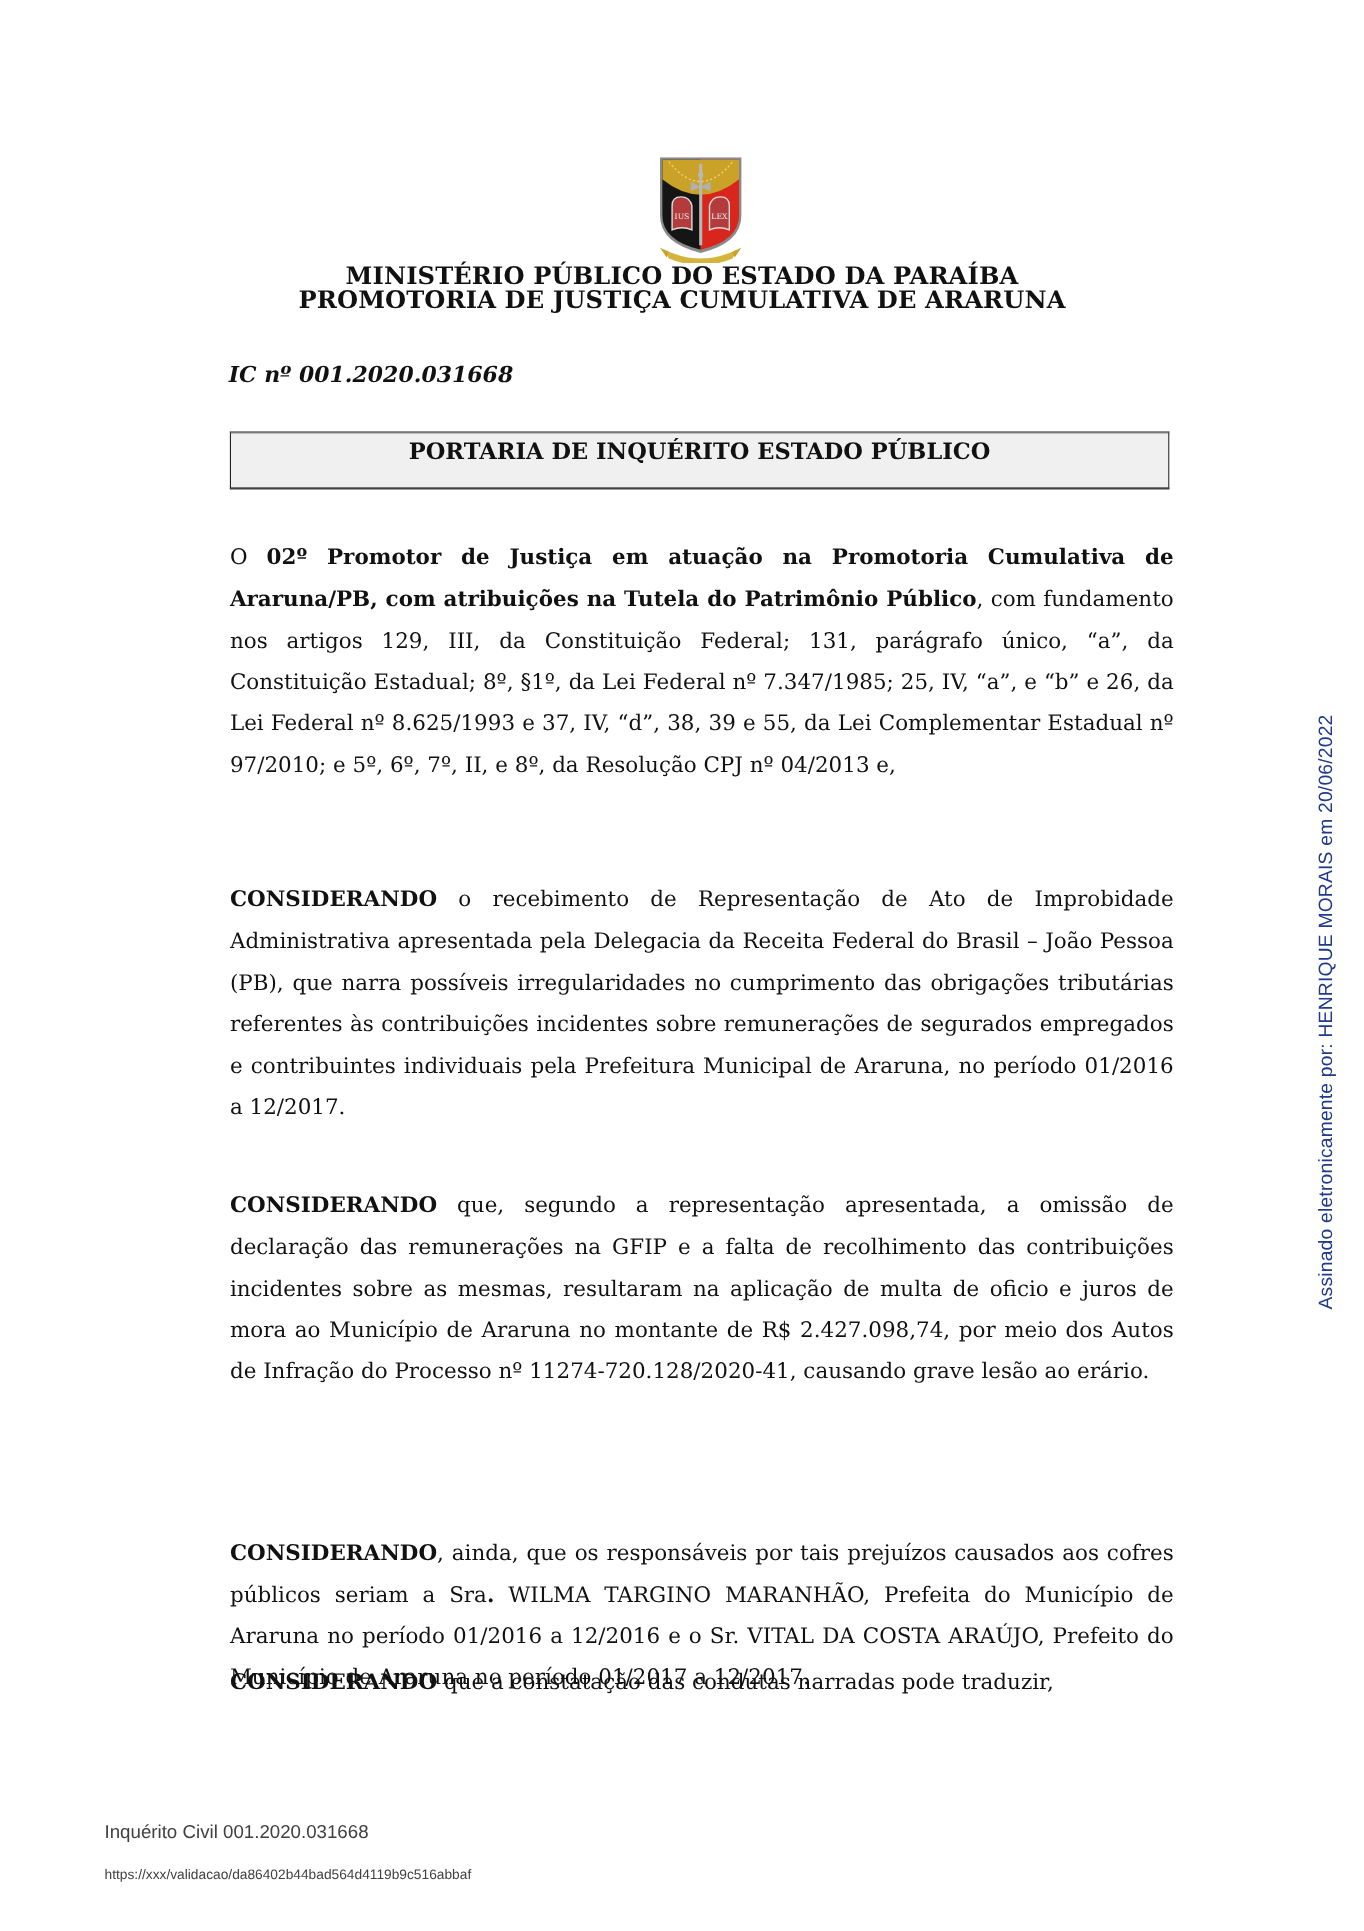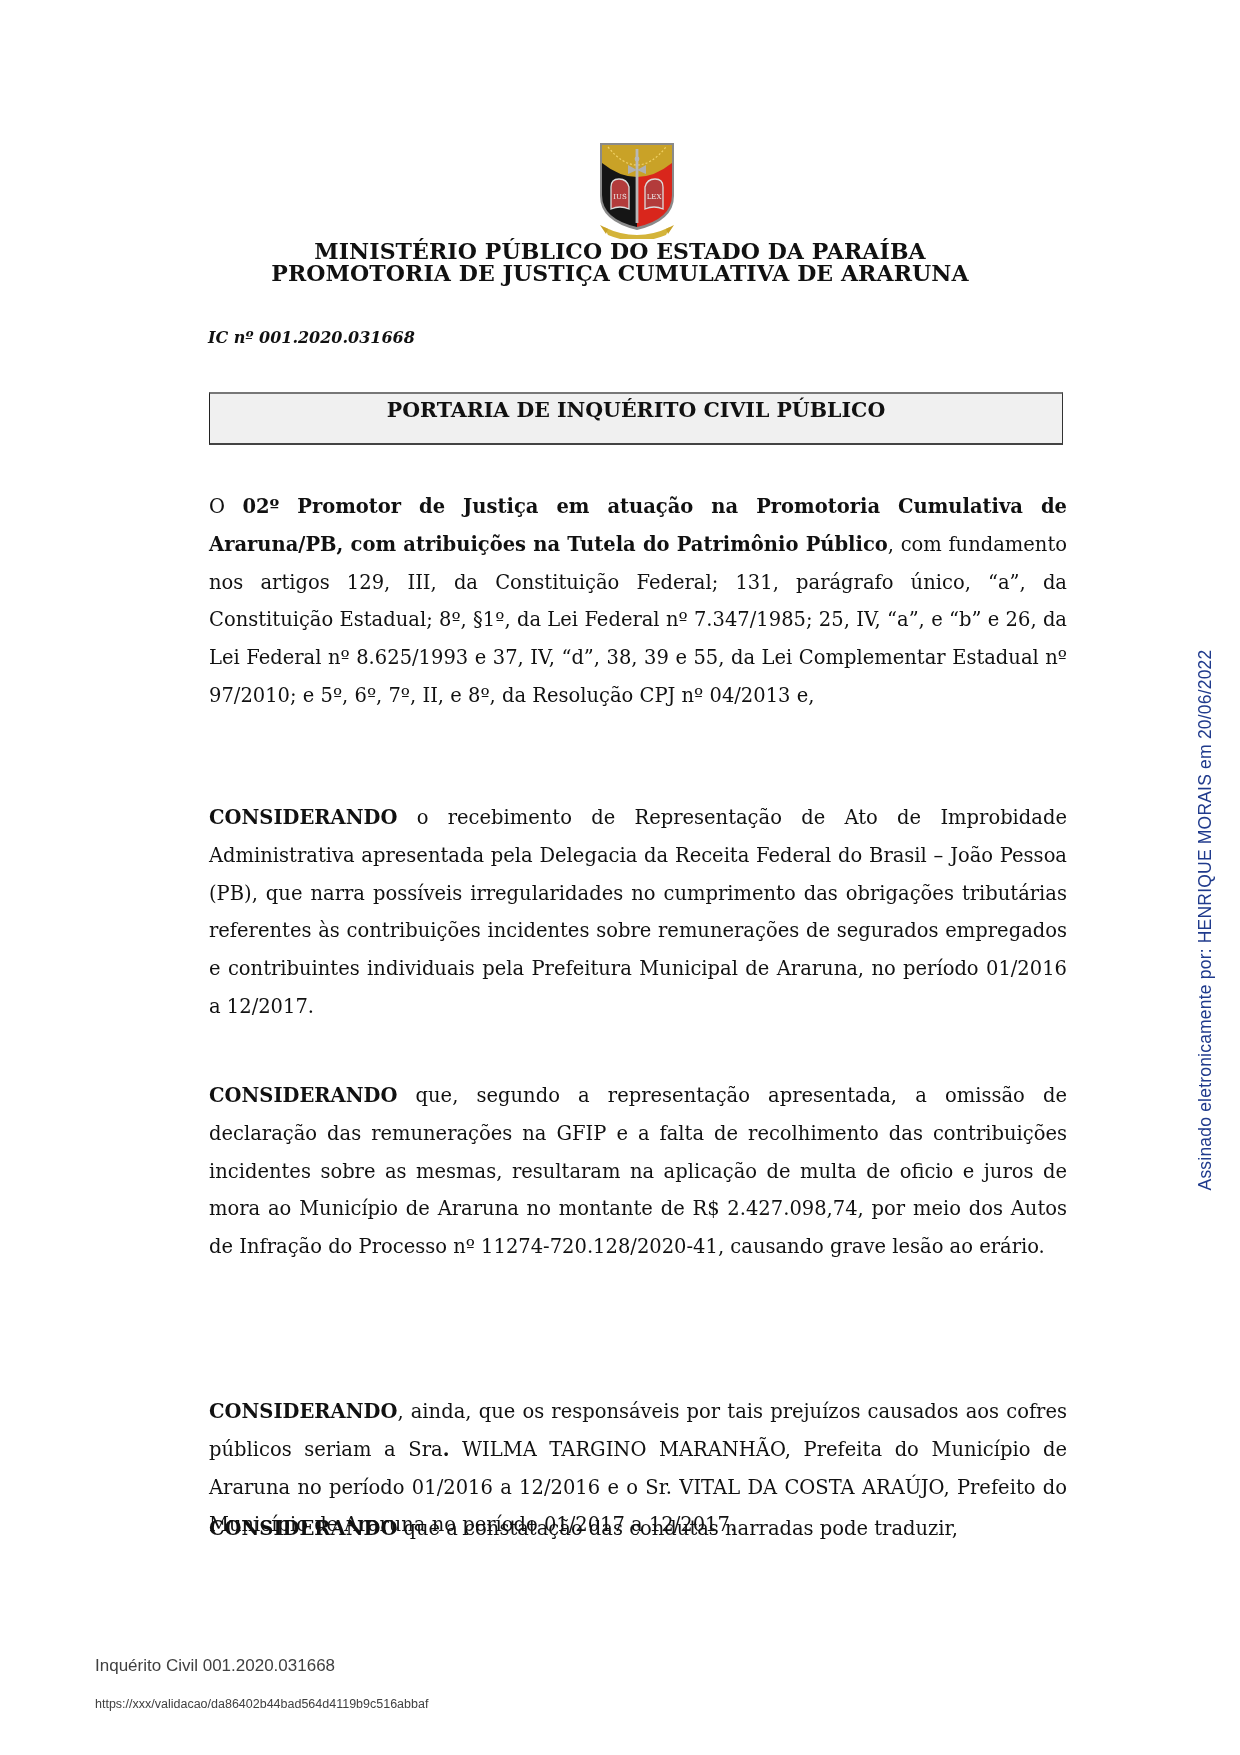--- a/index.html
+++ b/index.html
@@ -7,21 +7,21 @@
     .page { position: absolute; left: 0; top: 0; width: 1240px; height: 1755px; background: #fff; }
 
     .logo { position: absolute; left: 598px; top: 143px; width: 78px; height: 96px; }
 
     .org { position: absolute; left: 0; width: 1240px; text-align: center;
            font-family: "DejaVu Serif", serif; font-weight: bold; font-size: 22px; letter-spacing: 0.1px; }
     .org.l1 { top: 238px; }
     .org.l2 { top: 260px; }
 
     .ic { position: absolute; left: 208px; top: 328px; font-family: "DejaVu Serif", serif;
-          font-style: italic; font-weight: bold; font-size: 16px; }
+          font-style: italic; font-weight: bold; font-size: 20px; }
 
     .title-box { position: absolute; left: 209px; top: 392px; width: 854px; height: 53px;
                  background: #f0f0f0; border: 1px solid #333; border-top: 2px solid #777;
                  border-left: 1.5px solid #222; border-bottom: 2px solid #444; box-sizing: border-box; }
     .title-line { position: absolute; left: 0; width: 100%; text-align: center;
                   font-family: "DejaVu Serif", serif; font-weight: bold; font-size: 20.5px; color: #111; }
     .title-line.t1 { top: 4px; }
     .title-line.t2 { top: 27px; }
 
     .para { position: absolute; left: 209px; width: 858px; font-family: "DejaVu Serif", serif;
@@ -69,21 +69,21 @@
     <path d="M6 84 Q39 100 72 84 L68 92 Q39 104 10 92 Z" fill="#d4b43a"></path>
     <path d="M2 82 L10 86 L8 91 Z M76 82 L68 86 L70 91 Z" fill="#c9a227"></path>
   </svg>
 
   <div class="org l1">MINISTÉRIO PÚBLICO DO ESTADO DA PARAÍBA</div>
   <div class="org l2">PROMOTORIA DE JUSTIÇA CUMULATIVA DE ARARUNA</div>
 
   <div class="ic">IC nº 001.2020.031668</div>
 
   <div class="title-box">
-    <div class="title-line t1">PORTARIA DE INQUÉRITO CIVIL PÚBLICO</div>
+    <div class="title-line t1">PORTARIA DE INQUÉRITO ESTADO PÚBLICO</div>
   </div>
 
   <div class="para p1">
     <span>O </span><b>02º Promotor de Justiça em atuação na Promotoria Cumulativa de Araruna/PB, com atribuições na Tutela do Patrimônio Público</b><span>, com fundamento nos artigos 129, III, da Constituição Federal; 131, parágrafo único, “a”, da Constituição Estadual; 8º, §1º, da Lei Federal nº 7.347/1985; 25, IV, “a”, e “b” e 26, da Lei Federal nº 8.625/1993 e 37, IV, “d”, 38, 39 e 55, da Lei Complementar Estadual nº 97/2010; e 5º, 6º, 7º, II, e 8º, da Resolução CPJ nº 04/2013 e,</span>
   </div>
 
   <div class="para p2">
     <b>CONSIDERANDO</b><span> o recebimento de Representação de Ato de Improbidade Administrativa apresentada pela Delegacia da Receita Federal do Brasil – João Pessoa (PB), que narra possíveis irregularidades no cumprimento das obrigações tributárias referentes às contribuições incidentes sobre remunerações de segurados empregados e contribuintes individuais pela Prefeitura Municipal de Araruna, no período 01/2016 a 12/2017.</span>
   </div>
 

